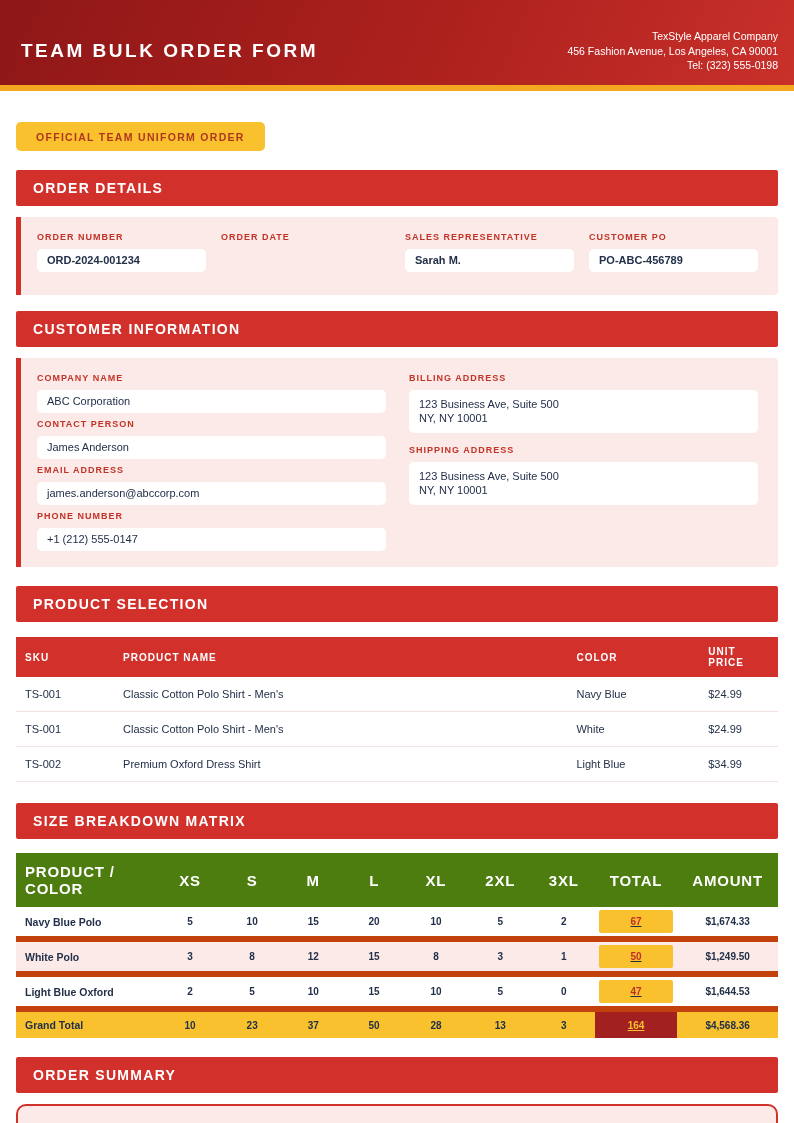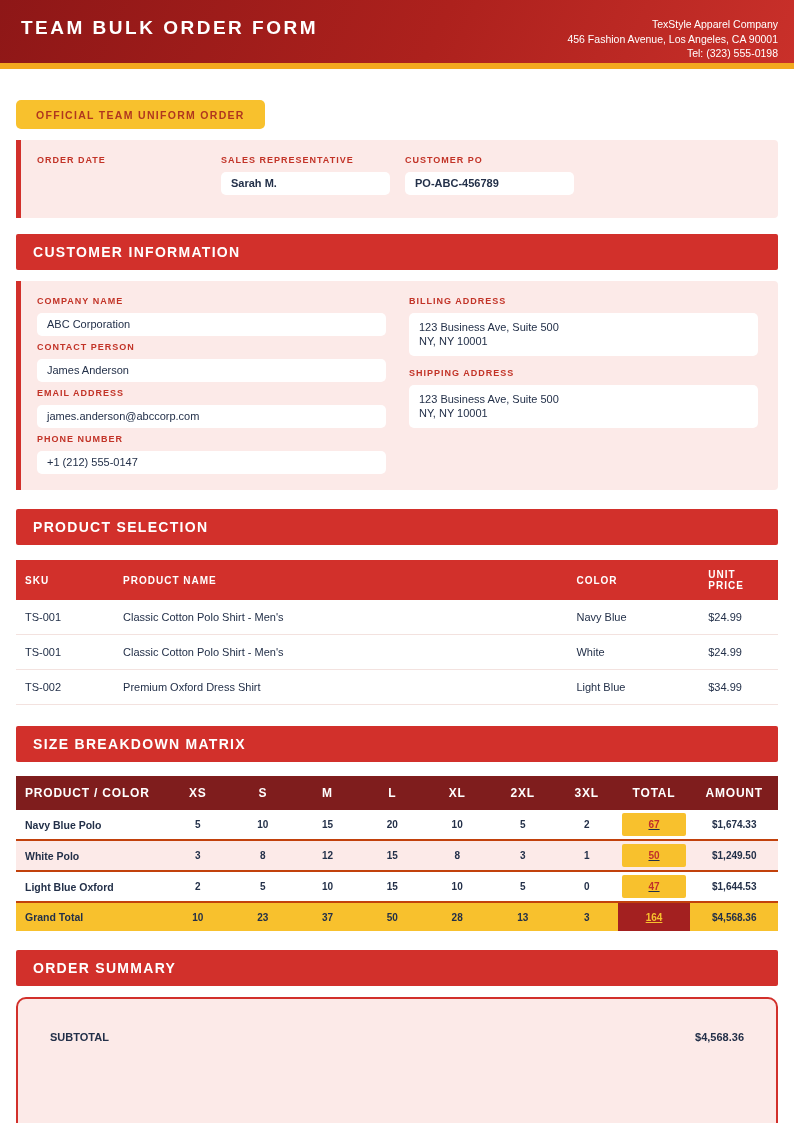--- a/index.html
+++ b/index.html
@@ -6,23 +6,24 @@
   html, body { width: 794px; }
   body {
     height: 1123px;
     overflow: hidden;
     background: #ffffff;
     font-family: "Liberation Sans", sans-serif;
     color: #233049;
   }
   
   .header {
-    height: 63px;
+    height: 85px;
     background: linear-gradient(115deg, #8e1717 0%, #ad211d 55%, #c9302a 100%);
     display: flex;
+    align-items: center;
     justify-content: space-between;
     padding: 17px 16px 0 21px;
   }
   .h-title {
     color: #fff;
     font-size: 19px;
     font-weight: bold;
     letter-spacing: 2.5px;
   }
   .h-company { color: #fff; font-size: 10.5px; line-height: 14.5px; text-align: right; }
@@ -118,37 +119,37 @@
     font-size: 11px;
     color: #233049;
     padding: 11px 8px;
     border-bottom: 1px solid #f3e2df;
     background: #fff;
   }
 
   
   .mtable { margin-top: 14px; }
   .mtable thead th {
-    background: #7f1d1d;
+    background: #4d7c0f;
     color: #fff;
-    font-size: 12px;
+    font-size: 15px;
     font-weight: bold;
     letter-spacing: 0.8px;
     text-align: center;
     padding: 10px 15px;
   }
   .mtable thead th:first-child { text-align: left; padding-left: 9px; }
   .mtable tbody td {
     font-size: 10px;
     font-weight: bold;
     color: #233049;
     text-align: center;
     height: 29px;
     padding: 0 2px;
-    border-bottom: 2px solid #c2410c;
+    border-bottom: 6px solid #c2410c;
   }
   .mtable tbody td.prod { text-align: left; padding-left: 9px; font-size: 10.5px; }
   .mtable tr.alt td { background: #fceae8; }
   .mtable td.tcell { padding: 0; text-decoration: underline; }
   .tinner {
     margin: 3px 4px;
     background: #f8c12d;
     color: #c0302b;
     border-radius: 2px;
     line-height: 23px;
@@ -187,22 +188,27 @@
   </div>
 </div>
 <div class="header-strip"></div>
 
 <div class="content">
 
   
   <div class="badge">OFFICIAL TEAM UNIFORM ORDER</div>
 
   
+  <div class="section-bar">ORDER DETAILS</div>
   <div class="panel">
     <div class="details-grid">
+      <div class="field">
+        <div class="field-label">ORDER NUMBER</div>
+        <div class="field-box bold">ORD-2024-001234</div>
+      </div>
       <div class="field">
         <div class="field-label">ORDER DATE</div>
       </div>
       <div class="field">
         <div class="field-label">SALES REPRESENTATIVE</div>
         <div class="field-box bold">Sarah M.</div>
       </div>
       <div class="field">
         <div class="field-label">CUSTOMER PO</div>
         <div class="field-box bold">PO-ABC-456789</div>

